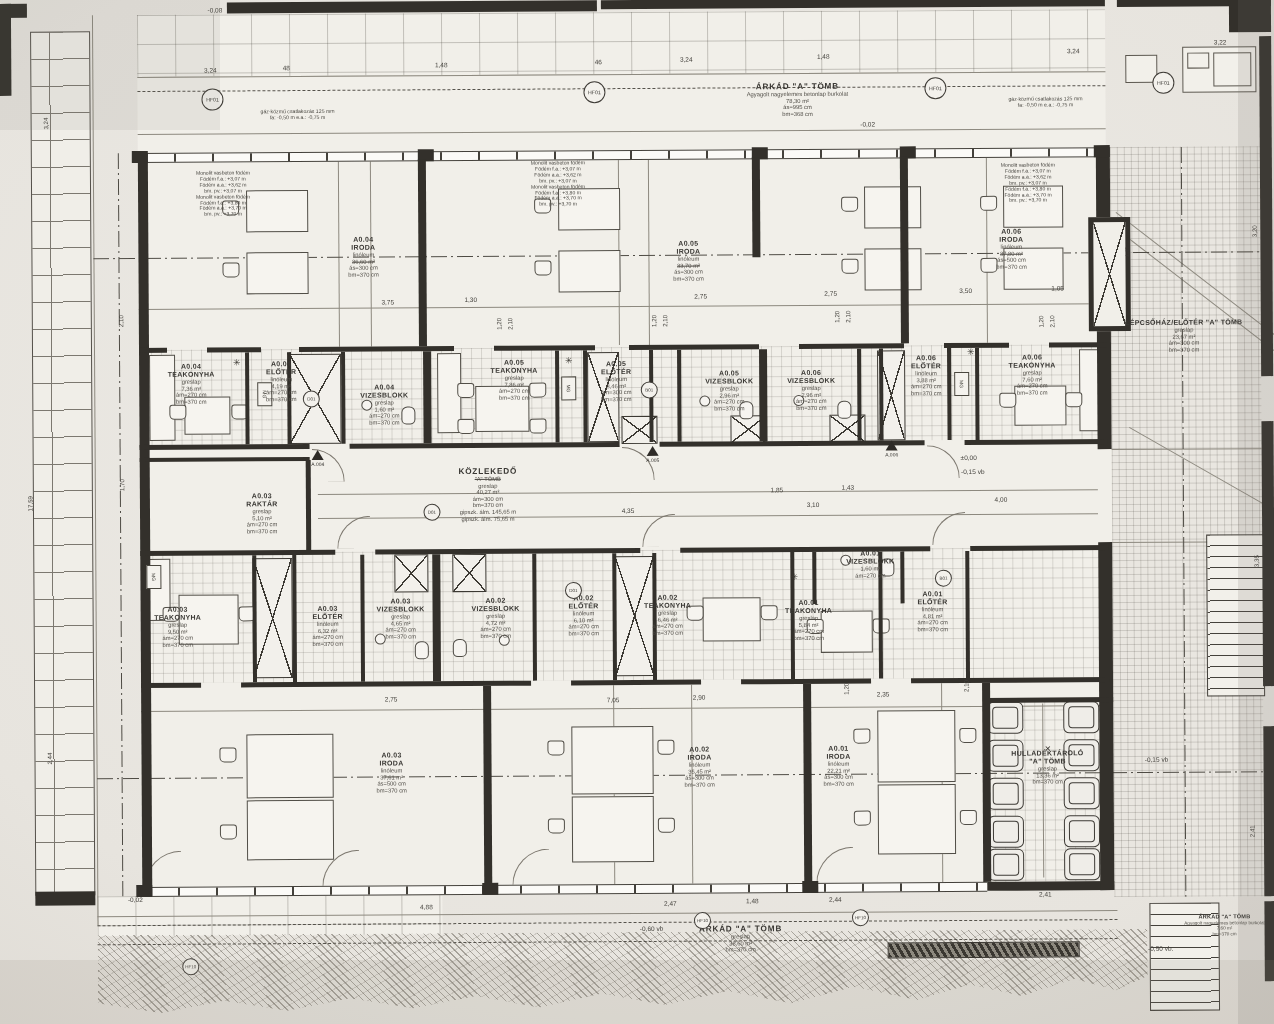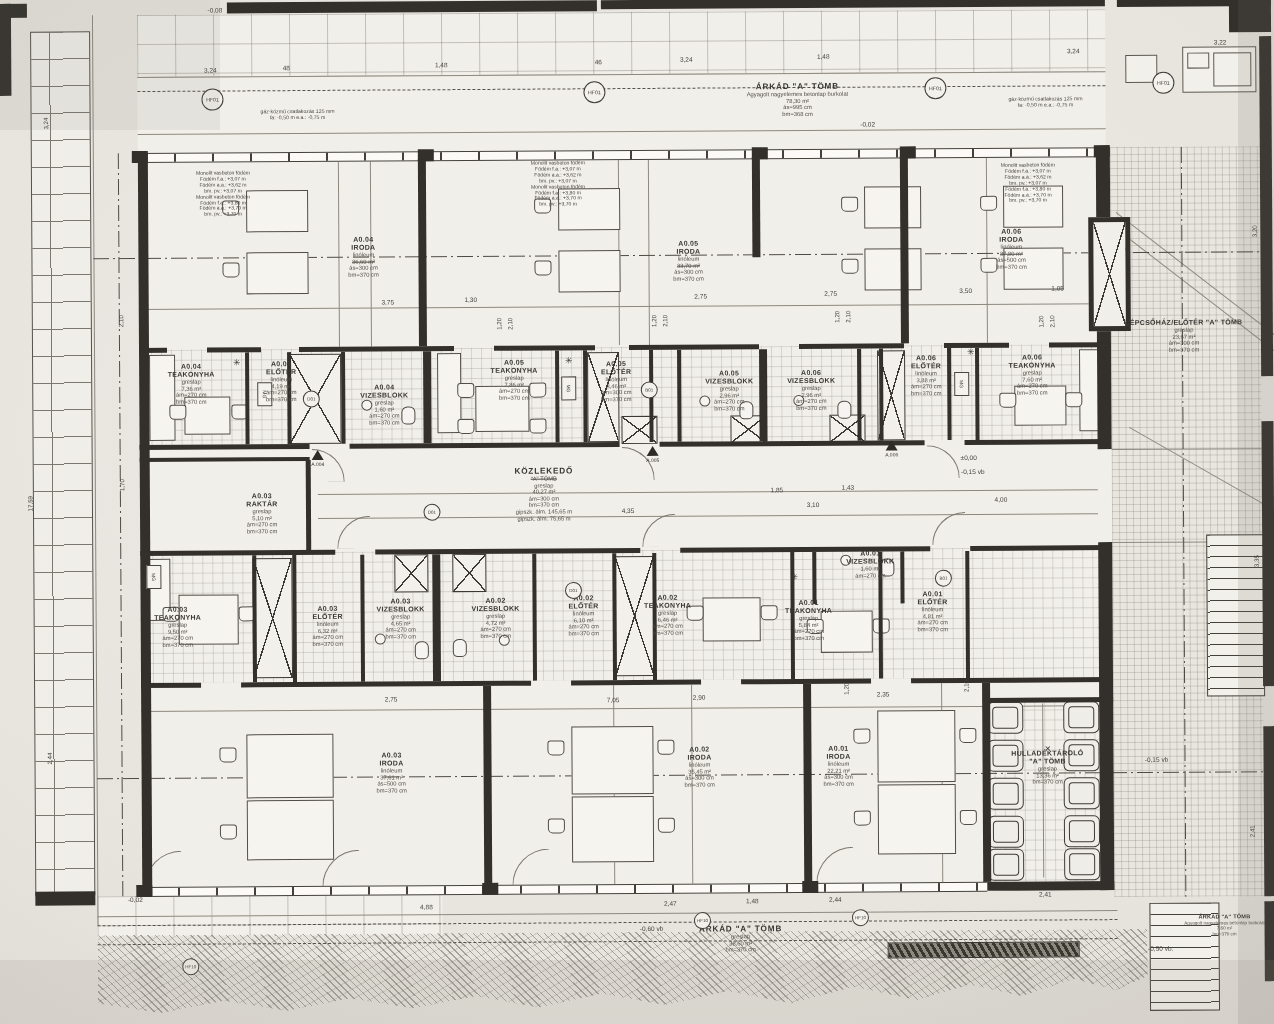--- a/index.html
+++ b/index.html
@@ -409,21 +409,21 @@
     <span>bm=370 cm</span>
   </div>
   <div class="lbl" style="left:262px;top:490px">
     <b>A0.03</b>
     <b>RAKTÁR</b>
     <span>greslap</span>
     <span>5,10 m²</span>
     <span>ám=270 cm</span>
     <span>bm=370 cm</span>
   </div>
-  <div class="lbl big" style="left:544px;top:467px">
+  <div class="lbl big" style="left:488px;top:467px">
     <b>KÖZLEKEDŐ</b>
     <span class="strike">"A" TÖMB</span>
     <span>greslap</span>
     <span>40,27 m²</span>
     <span>ám=300 cm</span>
     <span>bm=370 cm</span>
     <span>gipszk. álm. 145,65 m</span>
     <span>gipszk. álm. 75,65 m</span>
   </div>
   <div class="lbl" style="left:177px;top:603px">

